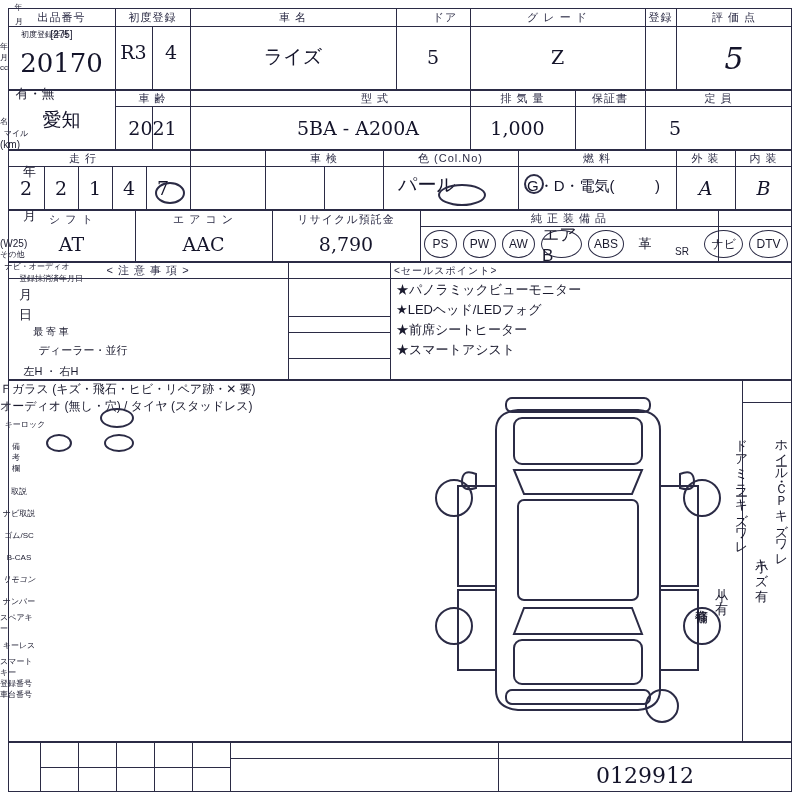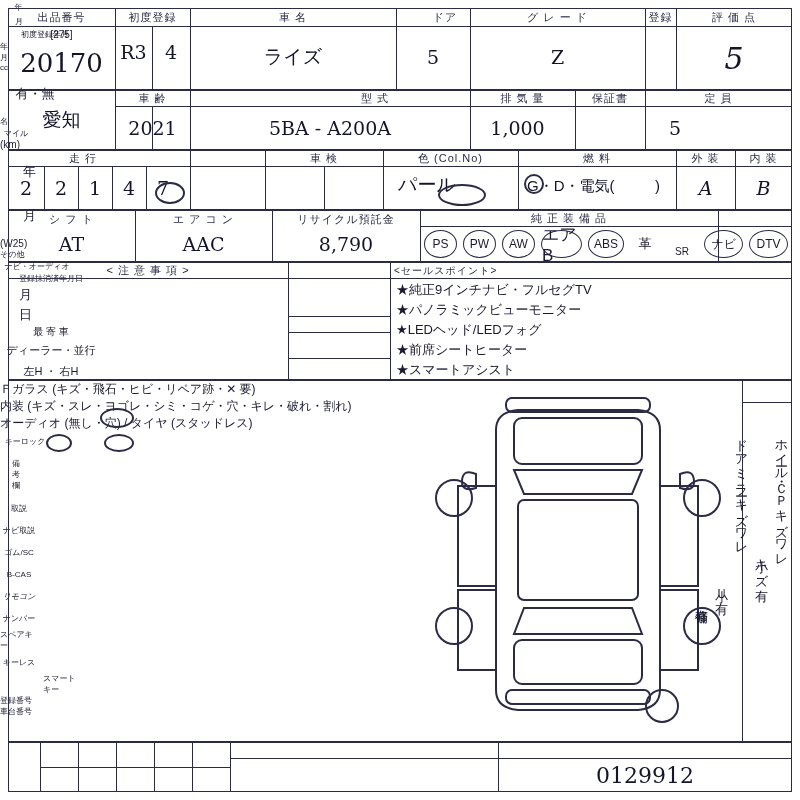--- a/index.html
+++ b/index.html
@@ -74,21 +74,21 @@
   <div class="tiny ctr" style="left:190px;top:92px;width:90px;height:13px;">初度登録年月</div>
   <div class="lbl ctr" style="left:280px;top:91px;width:190px;height:14px;">型 式</div>
   <div class="lbl ctr" style="left:470px;top:91px;width:105px;height:14px;">排 気 量</div>
   <div class="lbl ctr" style="left:575px;top:91px;width:70px;height:14px;">保証書</div>
   <div class="lbl ctr" style="left:645px;top:91px;width:147px;height:14px;">定 員</div>
 
   <div class="val med hand ctr" style="left:8px;top:90px;width:107px;height:60px;">愛知</div>
   <div class="val med hand ctr" style="left:115px;top:106px;width:75px;height:44px;">2021</div>
   <div class="tiny" style="left:140px;top:136px;">年</div>
   <div class="tiny" style="left:178px;top:136px;">月</div>
-  <div class="val med hand ctr" style="left:190px;top:106px;width:280px;height:44px;">5BA - A200A</div>
+  <div class="val med hand ctr" style="left:190px;top:106px;width:280px;height:44px;padding-left:28px;">5BA - A200A</div>
   <div class="val med hand ctr" style="left:470px;top:106px;width:95px;height:44px;">1,000</div>
   <div class="tiny" style="left:552px;top:136px;">cc</div>
   <div class="sm ctr" style="left:575px;top:106px;width:70px;height:44px;">有・無</div>
   <div class="val med hand ctr" style="left:645px;top:106px;width:60px;height:44px;">5</div>
   <div class="tiny" style="left:700px;top:136px;">名</div>
 
   <div class="bx" style="left:8px;top:150px;width:784px;height:60px;"></div>
   <div class="vline" style="left:190px;top:150px;height:60px;"></div>
   <div class="vline" style="left:265px;top:150px;height:60px;"></div>
   <div class="vline" style="left:383px;top:150px;height:60px;"></div>
@@ -172,38 +172,36 @@
   <div class="hline" style="left:288px;top:332px;width:102px;"></div>
   <div class="hline" style="left:288px;top:358px;width:102px;"></div>
   <div class="hline" style="left:8px;top:278px;width:280px;"></div>
   <div class="hline" style="left:390px;top:278px;width:402px;"></div>
 
   <div class="lbl ctr" style="left:8px;top:263px;width:280px;height:14px;">&lt; 注 意 事 項 &gt;</div>
   <div class="tiny ctr" style="left:288px;top:264px;width:102px;height:13px;">登録抹消済年月日</div>
   <div class="sm ctr" style="left:288px;top:292px;width:51px;height:20px;">月</div>
   <div class="sm ctr" style="left:339px;top:292px;width:51px;height:20px;">日</div>
   <div class="xs ctr" style="left:288px;top:317px;width:102px;height:14px;">最 寄 車</div>
-  <div class="xs ctr" style="left:288px;top:334px;width:102px;height:22px;font-size:11px;">ディーラー・並行</div>
+  <div class="xs ctr" style="left:288px;top:334px;width:102px;height:22px;font-size:11px;padding-left:32px;">ディーラー・並行</div>
   <div class="xs ctr" style="left:288px;top:359px;width:102px;height:20px;font-size:11px;">左H ・ 右H</div>
 
   <div class="lbl" style="left:394px;top:264px;font-size:10px;">&lt;セールスポイント&gt;</div>
   <div style="position:absolute;left:396px;top:280px;width:390px;">
-    <div class="sm" style="position:relative;height:20px;line-height:20px;font-size:13px;">★純正9インチナビ・フルセグTV</div>
     <div class="sm" style="position:relative;height:20px;line-height:20px;font-size:13px;">★パノラミックビューモニター</div>
     <div class="sm" style="position:relative;height:20px;line-height:20px;font-size:13px;">★LEDヘッド/LEDフォグ</div>
     <div class="sm" style="position:relative;height:20px;line-height:20px;font-size:13px;">★前席シートヒーター</div>
     <div class="sm" style="position:relative;height:20px;line-height:20px;font-size:13px;">★スマートアシスト</div>
   </div>
 
   <div class="bx" style="left:8px;top:380px;width:784px;height:362px;"></div>
   <div class="vline" style="left:742px;top:380px;height:362px;"></div>
   <div class="hline" style="left:742px;top:402px;width:50px;"></div>
 
   <div class="sm" style="left:16px;top:412px;font-size:12px;">Ｆガラス (キズ・飛石・ヒビ・リペア跡・✕ 要)</div>
-  <div class="sm" style="left:16px;top:437px;font-size:12px;">内装 (キズ・スレ・ヨゴレ・シミ・コゲ・穴・キレ・破れ・割れ)</div>
   <div class="sm" style="left:16px;top:461px;font-size:12px;">オーディオ (無し・穴) / タイヤ (スタッドレス)</div>
 
   <div class="circ" style="left:100px;top:408px;width:34px;height:20px;"></div>
   <div class="circ" style="left:46px;top:434px;width:26px;height:18px;"></div>
   <div class="circ" style="left:104px;top:434px;width:30px;height:18px;"></div>
 
   <div style="position:absolute;left:418px;top:390px;width:320px;height:340px;">
     <svg width="320" height="340" viewBox="0 0 320 340">
       <g fill="none" stroke="#2b2b45" stroke-width="2">
 
@@ -270,20 +268,20 @@
 
   <div class="tiny ctr" style="left:40px;top:744px;width:38px;height:22px;">取説</div>
   <div class="tiny ctr" style="left:78px;top:744px;width:38px;height:22px;">ナビ取説</div>
   <div class="tiny ctr" style="left:116px;top:744px;width:38px;height:22px;">ゴム/SC</div>
   <div class="tiny ctr" style="left:154px;top:744px;width:38px;height:22px;">B-CAS</div>
   <div class="tiny ctr" style="left:192px;top:744px;width:38px;height:22px;font-style:italic;">リモコン</div>
 
   <div class="tiny ctr" style="left:40px;top:768px;width:38px;height:22px;">ナンバー</div>
   <div class="tiny ctr" style="left:78px;top:768px;width:38px;height:22px;">スペアキー</div>
   <div class="tiny ctr" style="left:116px;top:768px;width:38px;height:22px;">キーレス</div>
-  <div class="tiny ctr" style="left:154px;top:768px;width:38px;height:22px;padding-left:43px;">スマートキー</div>
+  <div class="tiny ctr" style="left:154px;top:768px;width:38px;height:22px;">スマートキー</div>
 
   <div class="tiny" style="left:236px;top:745px;">登録番号</div>
   <div class="sm" style="left:240px;top:768px;"></div>
   <div class="tiny" style="left:504px;top:745px;">車台番号</div>
   <div class="val hand ctr" style="left:498px;top:758px;width:294px;height:34px;font-size:22px;">0129912</div>
 
 </div>
 
 </body></html>

